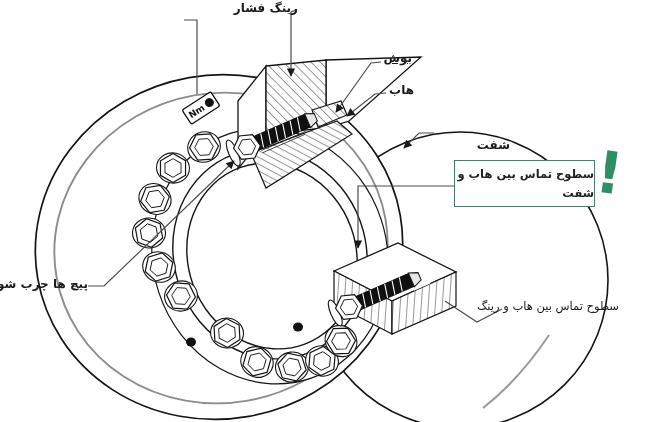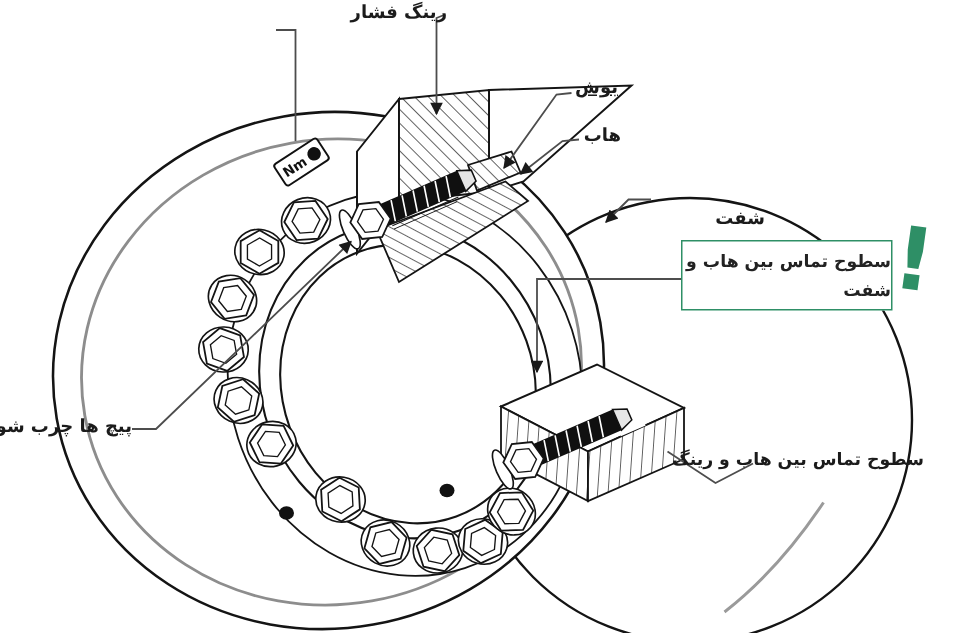--- a/index.html
+++ b/index.html
@@ -9,22 +9,22 @@
   .lbl{position:absolute;font-weight:bold;font-size:12px;color:#1b1b1b;
        direction:rtl;white-space:nowrap;line-height:15px;}
   .lbl.right{text-align:right;}
   .warnbox{position:absolute;left:454px;top:160px;width:141px;height:47px;
            border:1.6px solid #2e8f66;background:#fff;box-sizing:border-box;
            display:flex;flex-direction:column;justify-content:center;align-items:center;
            direction:rtl;font-weight:bold;font-size:11.5px;color:#222;line-height:19px;}
   .excl{position:absolute;left:592px;top:138px;width:34px;height:76px;
         color:#2e8f66;font-weight:bold;font-size:58px;line-height:70px;
         transform:rotate(8deg);text-align:center;}
-  .note{position:absolute;left:448px;top:295px;width:200px;text-align:left;
-        direction:rtl;font-weight:bold;font-size:11.5px;color:#1b1b1b;line-height:22px;}
+  .note{position:absolute;left:448px;top:295px;width:200px;text-align:center;
+        direction:rtl;font-weight:normal;font-size:11.5px;color:#1b1b1b;line-height:22px;}
 </style>
 </head>
 <body>
 
 <div class="stage">
 
   <svg width="650" height="422" viewBox="0 0 650 422">
     <defs>
       <pattern id="h45" width="6.5" height="6.5" patternUnits="userSpaceOnUse" patternTransform="rotate(-45)">
         <line x1="0" y1="0" x2="0" y2="6.5" stroke="#1a1a1a" stroke-width="0.9"></line>

